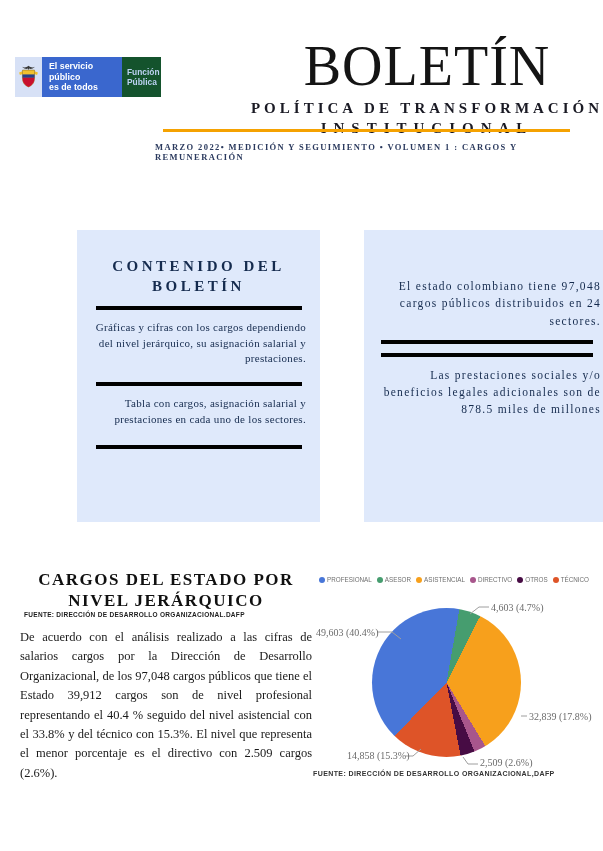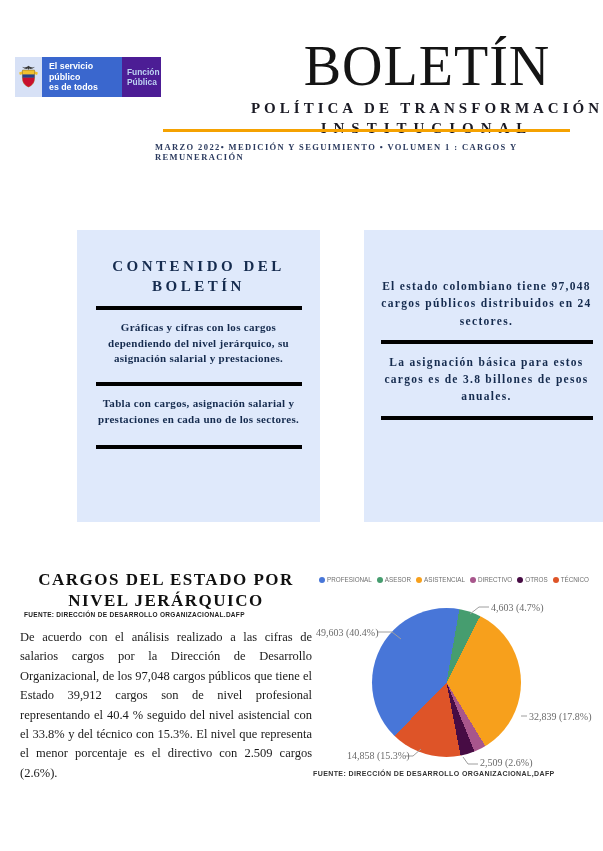--- a/index.html
+++ b/index.html
@@ -5,41 +5,41 @@
   html,body{margin:0;padding:0;background:#ffffff;}
   .page{position:relative;width:603px;height:851px;background:#fff;overflow:hidden;
         font-family:"Liberation Serif",serif;}
 
   
   .logo{position:absolute;left:15px;top:57px;height:40px;display:flex;
         font-family:"Liberation Sans",sans-serif;}
   .logo-crest{width:27px;background:#D7E1F6;display:flex;align-items:center;justify-content:center;}
   .logo-main{width:73px;background:#3A67CE;color:#fff;font-weight:bold;font-size:8.8px;
              line-height:1.18;display:flex;flex-direction:column;justify-content:center;padding-left:7px;}
-  .logo-fp{width:34px;background:#4c1d95;color:#BCD2F2;font-weight:bold;font-size:8.4px;
+  .logo-fp{width:34px;background:#14532d;color:#BCD2F2;font-weight:bold;font-size:8.4px;
            line-height:1.2;display:flex;flex-direction:column;justify-content:center;padding-left:5px;}
 
   .title{position:absolute;left:247px;top:34px;width:360px;text-align:center;
          font-size:56px;letter-spacing:1px;color:#141414;}
   .subtitle1{position:absolute;left:242px;top:100px;width:370px;text-align:center;
              font-size:15px;font-weight:bold;letter-spacing:4px;color:#1A1A24;}
   .subtitle2{position:absolute;left:242px;top:120px;width:370px;text-align:center;
              font-size:15px;font-weight:bold;letter-spacing:7px;color:#1A1A24;}
   .rule{position:absolute;left:163px;top:129px;width:407px;height:3px;background:#F5A201;}
   .meta{position:absolute;left:155px;top:142px;width:448px;text-align:left;
         font-size:8.5px;font-weight:bold;letter-spacing:1.4px;color:#2B3A5E;}
 
   
   .box{position:absolute;top:230px;width:243px;height:292px;background:#DFE9FB;color:#152B4E;margin-left:44px;}
   .box-left{left:33px;}
   .box-right{left:320px;width:245px;}
   .box-title{margin:27px 10px 0;text-align:center;font-weight:bold;font-size:15px;
              letter-spacing:3.5px;line-height:1.32;}
   .bar{height:4px;background:#000;width:206px;margin:9px auto;}
-  .box p{text-align:center;font-weight:bold;font-size:11px;line-height:1.45;
+  .box p{text-align:right;font-weight:normal;font-size:11px;line-height:1.45;
          letter-spacing:.3px;margin:10px 14px;}
   .box-right p{font-size:11.5px;letter-spacing:1.3px;line-height:1.5;margin:10px 8px;}
   .box-right p.first{margin-top:48px;}
   .box-right .bar{width:212px;}
 
   
   .sec-h{position:absolute;left:16px;width:300px;text-align:center;font-weight:bold;
          font-size:17px;letter-spacing:1.5px;color:#101010;}
   .sec-h.l1{top:570px;}
   .sec-h.l2{top:591px;}
@@ -107,22 +107,22 @@
     <div class="bar"></div>
     <p>Gráficas y cifras con los cargos dependiendo del nivel jerárquico, su asignación salarial y prestaciones.</p>
     <div class="bar" style="margin-top:15px;"></div>
     <p>Tabla con cargos, asignación salarial y prestaciones en cada uno de los sectores.</p>
     <div class="bar" style="margin-top:17px;"></div>
   </div>
 
   <div class="box box-right" style="background: rgb(223, 233, 251);">
     <p class="first">El estado colombiano tiene 97,048 cargos públicos distribuidos en 24 sectores.</p>
     <div class="bar"></div>
-    <p>La asignación básica para estos cargos es de 3.8 billones de pesos anuales.</p>
     <div class="bar"></div>
+    <p>Las prestaciones sociales y/o beneficios legales adicionales son de 878.5 miles de millones</p>
   </div>
 
   <div class="sec-h l2">NIVEL JERÁRQUICO</div>
   <div class="sec-h l1">CARGOS DEL ESTADO POR</div>
   <div class="sec-src">FUENTE: DIRECCIÓN DE DESARROLLO ORGANIZACIONAL.DAFP</div>
   <div class="sec-par">De acuerdo con el análisis realizado a las cifras de salarios cargos por la Dirección de Desarrollo Organizacional, de los 97,048 cargos públicos que tiene el Estado 39,912 cargos son de nivel profesional representando el 40.4 % seguido del nivel asistencial con el 33.8% y del técnico con 15.3%. El nivel que representa el menor porcentaje es el directivo con 2.509 cargos (2.6%).</div>
 
   <div class="legend" id="legend">
       <span class="leg-item">
         <i class="leg-dot" style="background: rgb(72, 118, 216);"></i>

